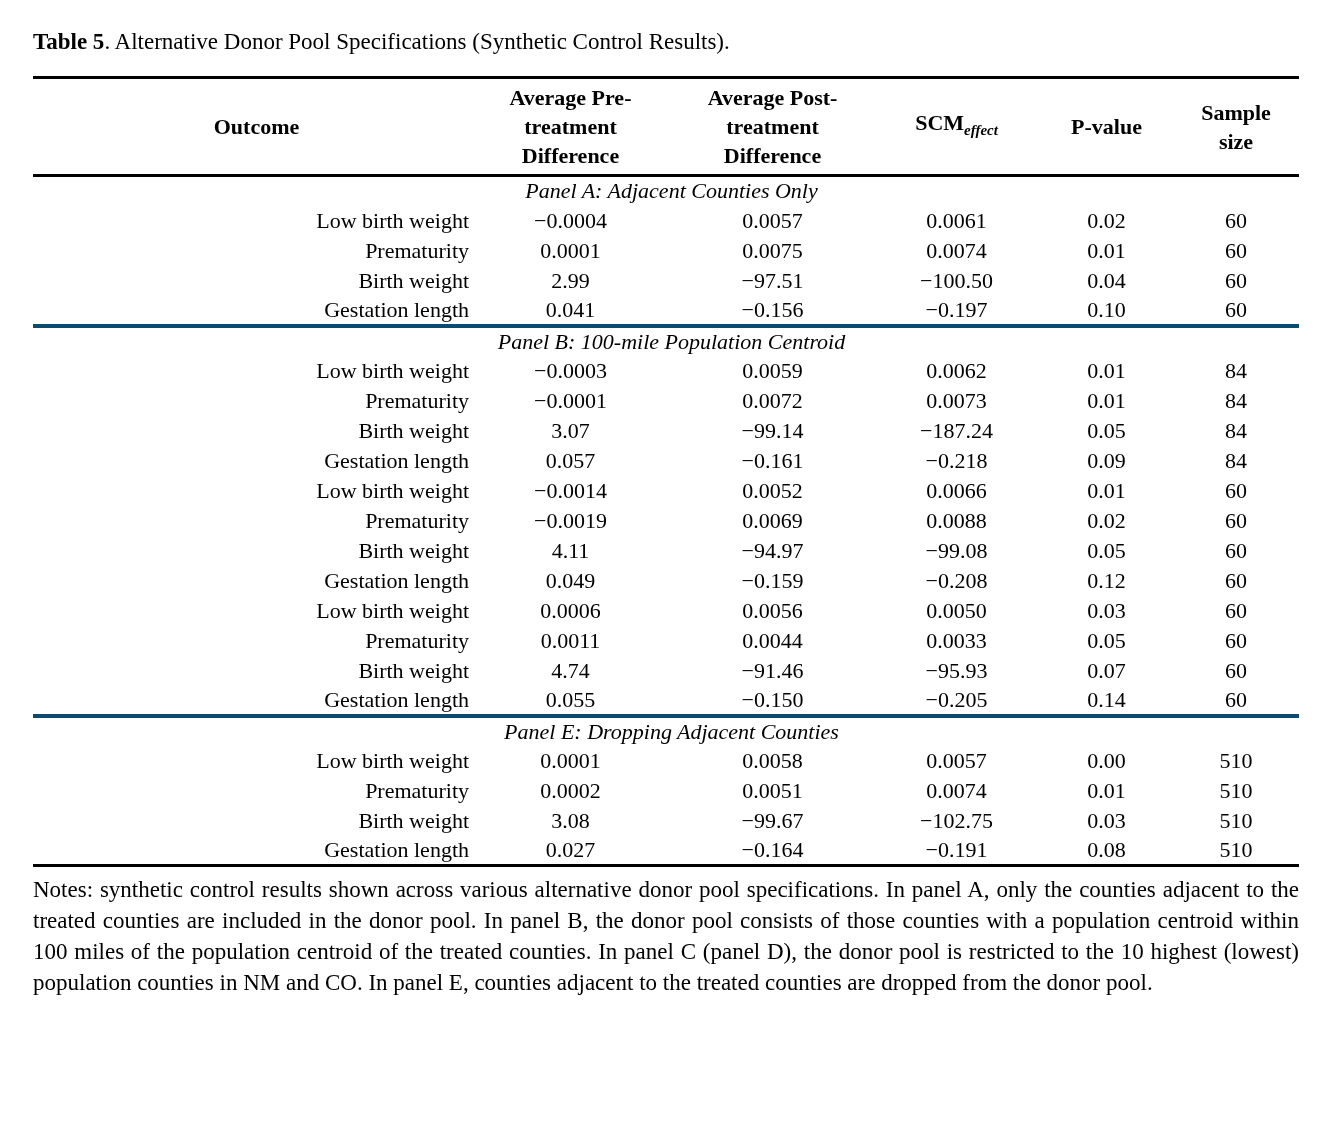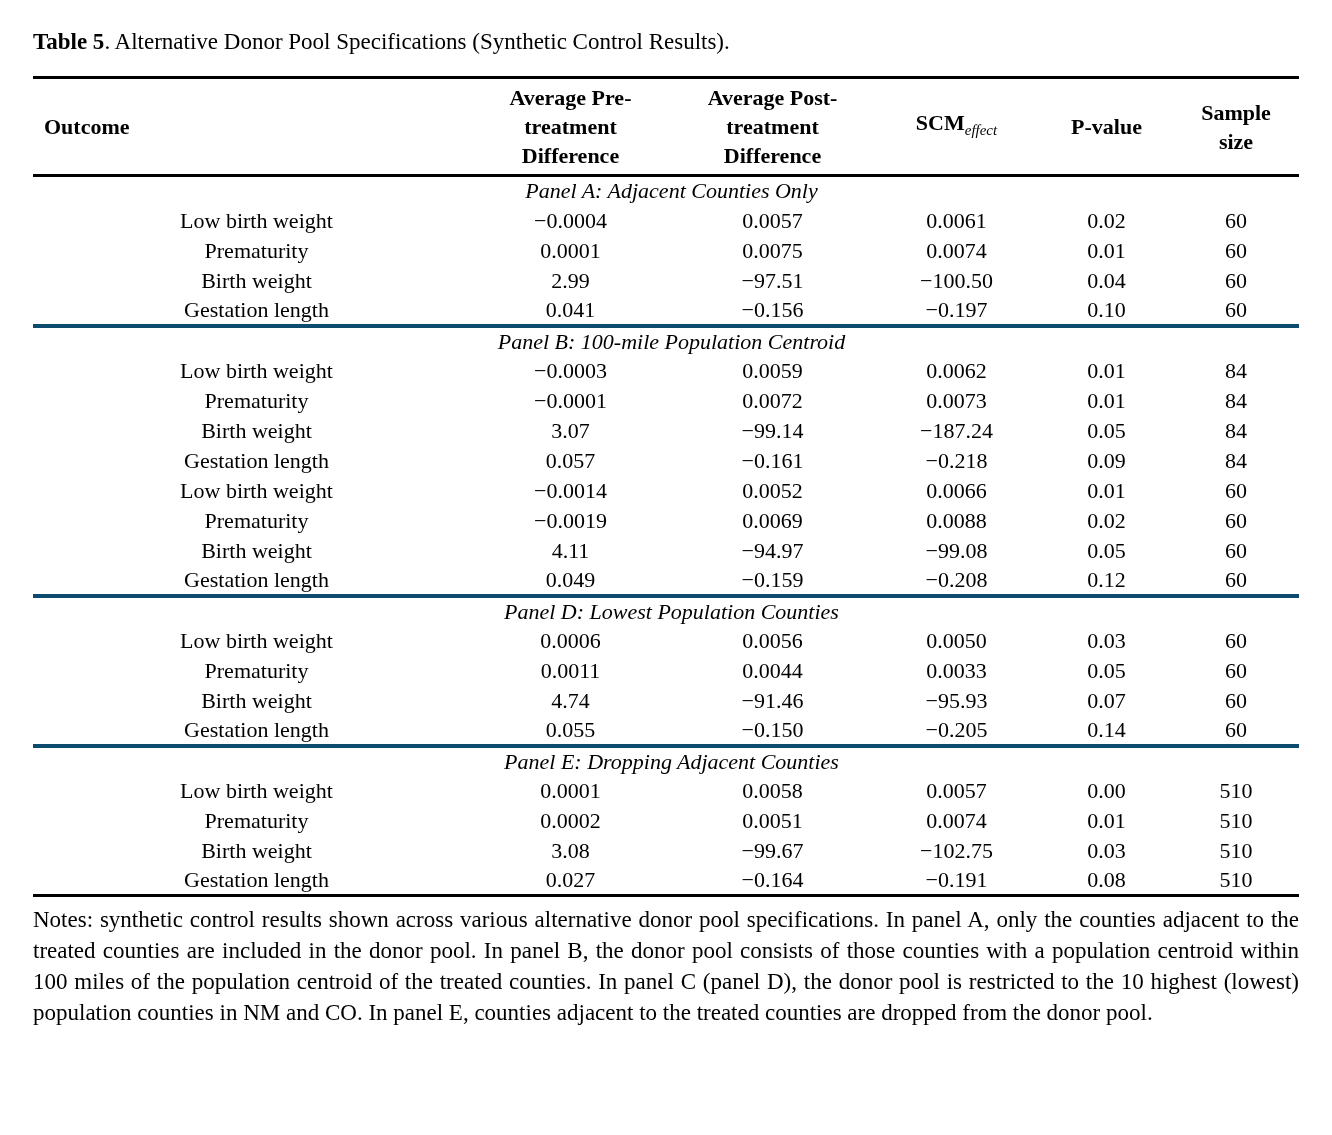--- a/index.html
+++ b/index.html
@@ -38,35 +38,35 @@
   col.c-scm     { width: 167px; }
   col.c-p       { width: 133px; }
   col.c-n       { width: 126px; }
   thead tr { border-bottom: 3px solid #000000; }
   th {
     font-weight: bold;
     vertical-align: middle;
     height: 92px;
     padding: 4px 0;
   }
-  th.left { text-align: left; padding-left: 11px; }
+  th.left { text-align: center; padding-left: 11px; }
   th.center {
     text-align: center;
     white-space: pre-line;
     line-height: 29px;
   }
   .scm-base { font-weight: bold; }
-  .scm-sub  { font-style: italic; font-weight: normal; font-size: 0.68em; text-align: right; }
+  .scm-sub  { font-style: italic; font-weight: bold; font-size: 0.68em; text-align: right; }
   td {
     height: 30px;
     padding: 0;
     text-align: center;
     vertical-align: middle;
   }
-  td.outcome-cell { text-align: center; padding-left: 11px; }
+  td.outcome-cell { text-align: right; padding-left: 11px; }
   td.panel-label {
     text-align: center;
     padding-left: 11px;
     font-style: italic;
   }
   tr.panel-sep { border-top: 4px solid #0c4a6e; }
   .notes {
     width: 1266px;
     margin-top: 7px;
     font-size: 23px;
@@ -203,23 +203,20 @@
           <td>60</td>
         </tr>
         <tr>
           <td class="outcome-cell">Gestation length</td>
           <td>0.049</td>
           <td>−0.159</td>
           <td>−0.208</td>
           <td>0.12</td>
           <td>60</td>
         </tr>
-        <tr class="panel-sep">
-          <td colspan="6" class="panel-label">Panel D: Lowest Population Counties</td>
-        </tr>
         <tr>
           <td class="outcome-cell">Low birth weight</td>
           <td>0.0006</td>
           <td>0.0056</td>
           <td>0.0050</td>
           <td>0.03</td>
           <td>60</td>
         </tr>
         <tr>
           <td class="outcome-cell">Prematurity</td>

